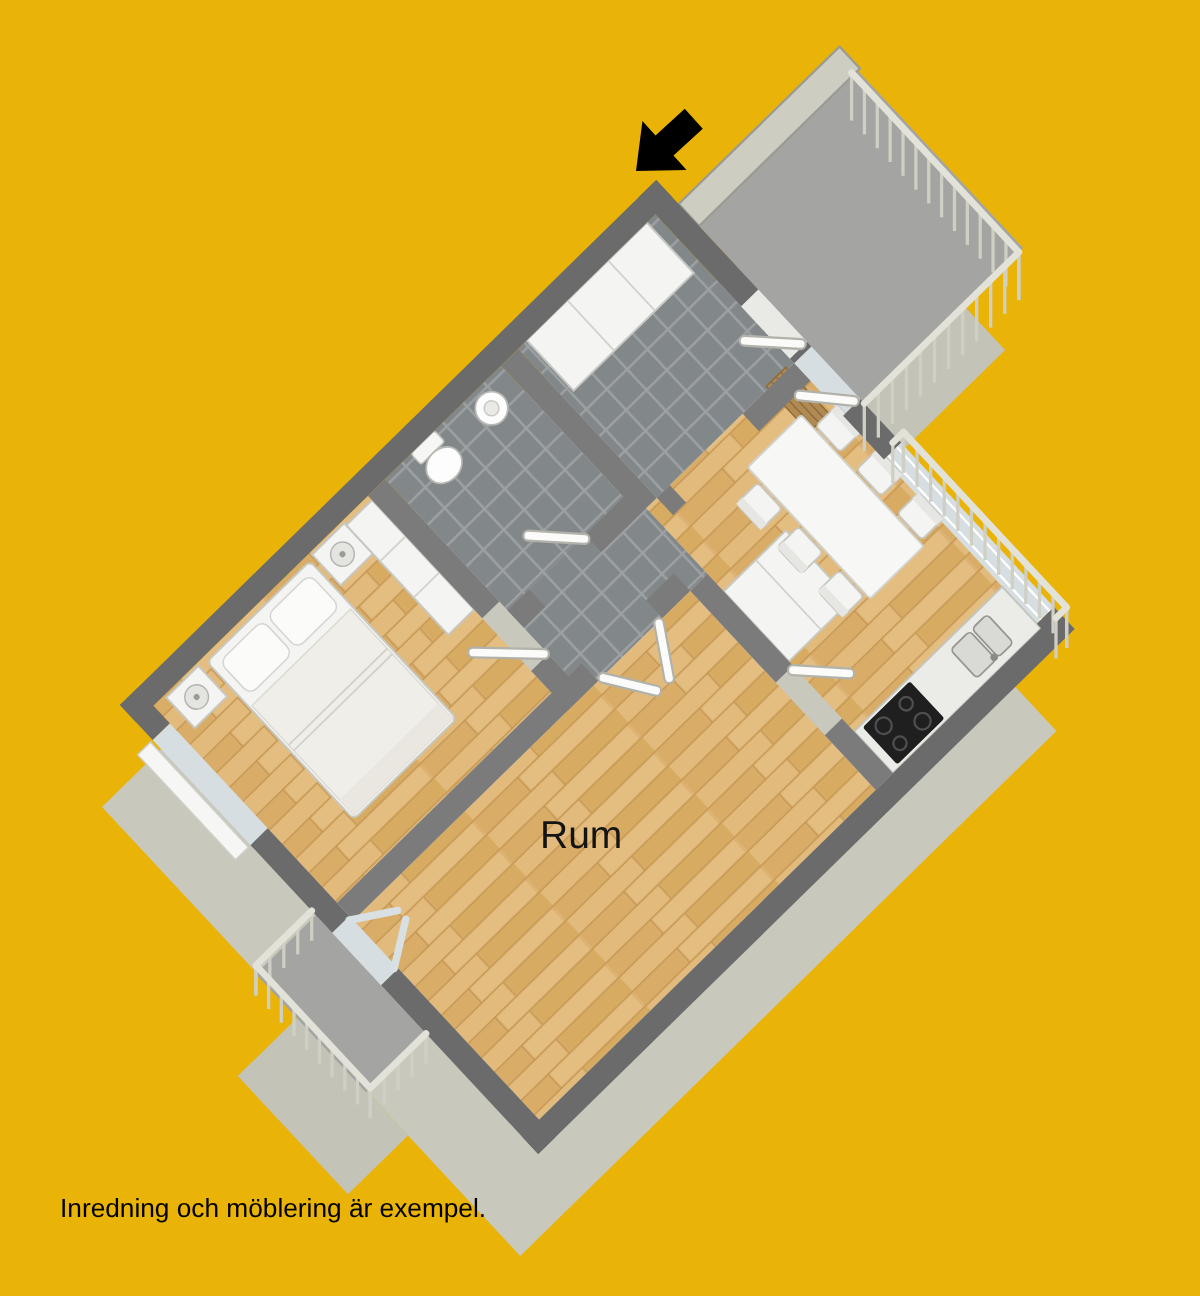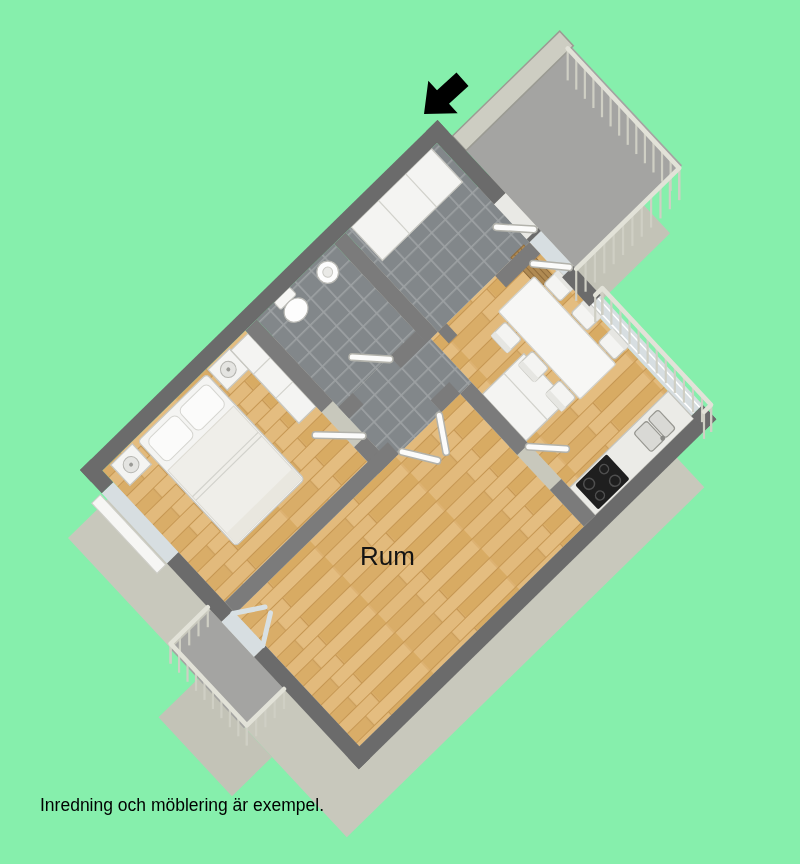--- a/index.html
+++ b/index.html
@@ -1,16 +1,16 @@
 <!DOCTYPE html>
 <html style="--wall: #6b6b6b; --railing: #e2e2d8; --railing-dark: #cfcfc4; --text: #141414;"><head>
 <meta charset="utf-8">
 <style>
   html,body{margin:0;padding:0;background:#fff;}
-  .stage{position:relative;width:800px;height:864px;background:#86efac;overflow:hidden;
+  .stage{position:relative;width:800px;height:864px;background:#eab308;overflow:hidden;
          font-family:"Liberation Sans", sans-serif;}
   svg{display:block;}
   .rail-bar{stroke:var(--railing-dark,#cfcfc4);stroke-width:2.2;}
   .rail-top{fill:none;stroke:var(--railing,#e2e2d8);stroke-width:4.5;stroke-linejoin:round;stroke-linecap:round;}
   .wall-outer{fill:var(--wall,#6b6b6b);}
   .wall-inner{fill:#7b7b7b;}
   .furn{fill:#f4f4f2;stroke:#c8c8c2;stroke-width:1.3;}
   .furn-line{stroke:#d2d2cc;stroke-width:1.2;fill:none;}
   .door-under{stroke:#b2b2ab;stroke-width:8;stroke-linecap:round;}
   .door-leaf{stroke:#fbfbfa;stroke-width:5;stroke-linecap:round;}

